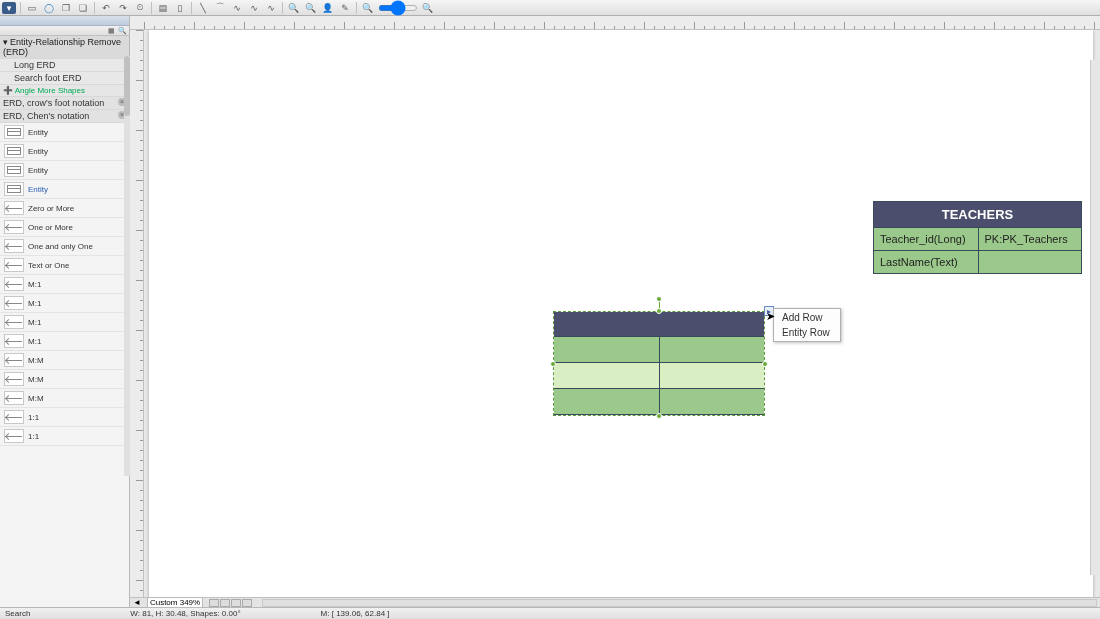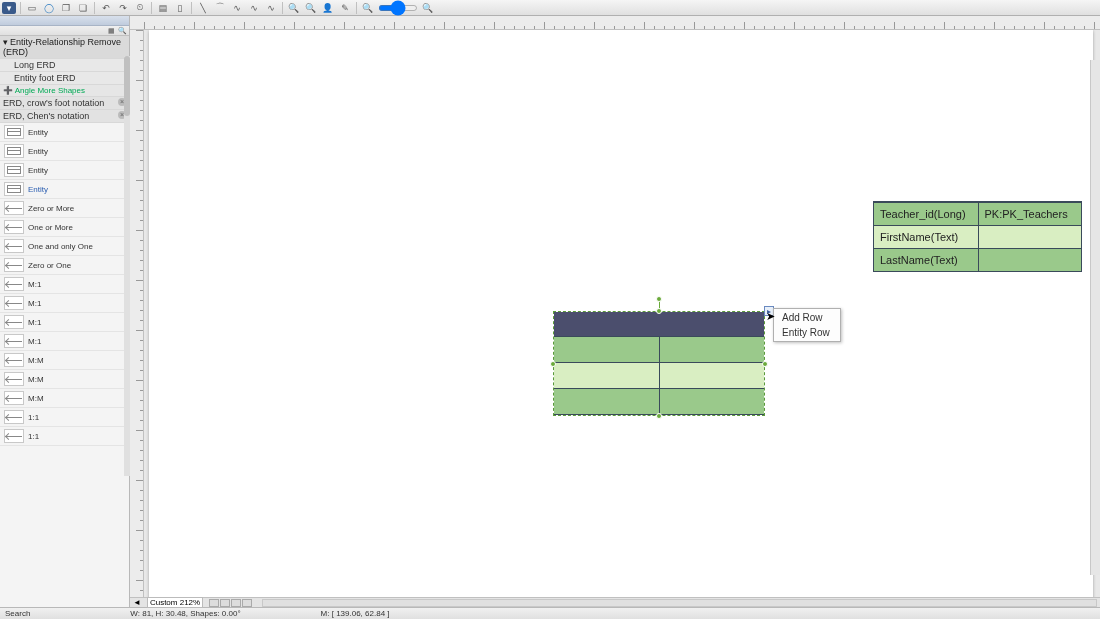--- a/index.html
+++ b/index.html
@@ -136,21 +136,21 @@
 
   <div class="sidebar">
     <div class="sidebar-top"></div>
     <div class="sidebar-tools">
       <span class="mini-ico">▦</span>
       <span class="mini-ico" style="color:#2a7ac0;">🔍</span>
     </div>
     <div class="tree">
       <div class="tree-row cat">▾ <span>Entity-Relationship Remove (ERD)</span></div>
       <div class="tree-row sub">Long ERD</div>
-      <div class="tree-row sub">Entity foot ERD</div>
+      <div class="tree-row sub">Search foot ERD</div>
       <div class="tree-row findmore">➕ <span>Angle More Shapes</span></div>
       <div class="tree-row lib"><span>ERD, crow's foot notation</span><span class="close-x">×</span></div>
       <div class="tree-row lib"><span>ERD, Chen's notation</span><span class="close-x">×</span></div>
     </div>
     <div class="shape-list" id="shape-list">
         <div class="shape-item">
           <div class="shape-thumb thumb-entity"></div>
           <span class="shape-label">Entity</span>
         </div>
         <div class="shape-item">
@@ -172,21 +172,21 @@
         <div class="shape-item">
           <div class="shape-thumb thumb-rel"></div>
           <span class="shape-label">One or More</span>
         </div>
         <div class="shape-item">
           <div class="shape-thumb thumb-rel"></div>
           <span class="shape-label">One and only One</span>
         </div>
         <div class="shape-item">
           <div class="shape-thumb thumb-rel"></div>
-          <span class="shape-label">Zero or One</span>
+          <span class="shape-label">Text or One</span>
         </div>
         <div class="shape-item">
           <div class="shape-thumb thumb-rel"></div>
           <span class="shape-label">M:1</span>
         </div>
         <div class="shape-item">
           <div class="shape-thumb thumb-rel"></div>
           <span class="shape-label">M:1</span>
         </div>
         <div class="shape-item">
@@ -394,48 +394,45 @@
             <span class="rot-line"></span>
             <span class="handle h-rot"></span>
             <span class="handle h-n"></span>
             <span class="handle h-s"></span>
             <span class="handle h-w"></span>
             <span class="handle h-e"></span>
             <span class="smarttag">▸</span>
           </div>
 
           <div class="erd-table t1">
+            <div class="erd-header">TEACHERS</div>
             <div class="erd-row r0">
               <div class="erd-cell left">Teacher_id(Long)</div>
               <div class="erd-cell right">PK:PK_Teachers</div>
-            </div>
-            <div class="erd-row r1">
-              <div class="erd-cell left">FirstName(Text)</div>
-              <div class="erd-cell right"></div>
             </div>
             <div class="erd-row r2">
               <div class="erd-cell left">LastName(Text)</div>
               <div class="erd-cell right"></div>
             </div>
           </div>
 
         </div>
 
         <div class="ctxmenu">
           <div class="ctxitem">Add Row</div>
           <div class="ctxitem">Entity Row</div>
         </div>
         <div class="cursor-arrow">➤</div>
 
         <div class="right-vscroll"></div>
       </div>
     </div>
     <div class="scroll-h">
       <span class="arrow-l">◄</span>
-      <span class="zoom-combo">Custom 212%</span>
+      <span class="zoom-combo">Custom 349%</span>
       <div class="pg-btns">
         <span class="pg-btn"></span>
         <span class="pg-btn"></span>
         <span class="pg-btn"></span>
         <span class="pg-btn"></span>
       </div>
       <div class="scroll-track"></div>
     </div>
   </div>
 </div>

